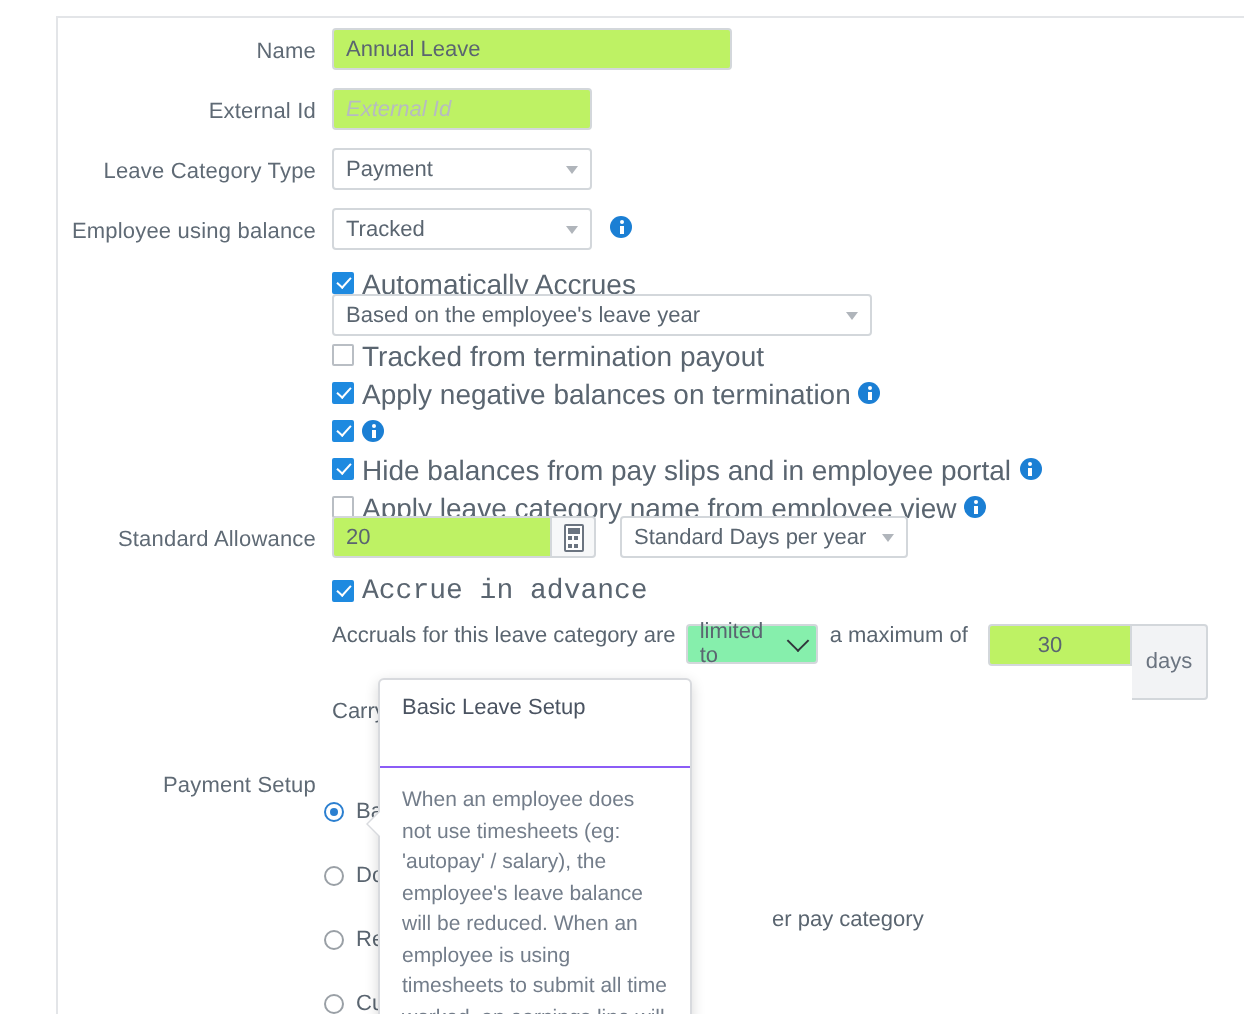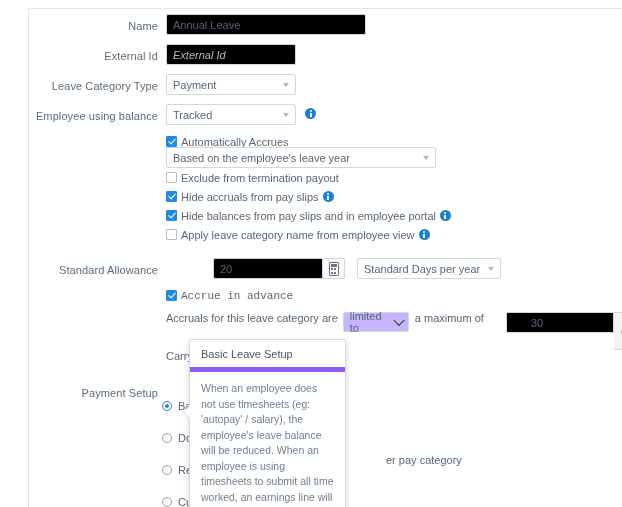--- a/index.html
+++ b/index.html
@@ -17,21 +17,21 @@
     box-sizing:border-box;
   }
   .lbl{
     position:absolute;text-align:right;color:#5f6a75;
     font-size:11px;font-weight:400;letter-spacing:.1px;
     width:130px;left:28px;
   }
 
   input.txt{
     box-sizing:border-box;height:21px;padding:1px 6px;
-    border:1px solid #d3d7db;border-radius:2px;background:#000000;
+    border:1px solid #d3d7db;border-radius:2px;background:#bef264;
     font-family:"Liberation Sans",sans-serif;font-size:11px;color:#5a6570;
     outline:none;
   }
   input.txt::placeholder{color:#b6bbc1;font-style:italic;}
 
   .sel{
     box-sizing:border-box;height:21px;padding:2px 18px 2px 6px;
     border:1px solid #d3d7db;border-radius:2px;background:#fff;
     font-size:11px;color:#5a6570;position:relative;
     display:flex;align-items:center;
@@ -60,21 +60,21 @@
   .cbrow{display:flex;align-items:center;gap:4px;margin-bottom:4px;height:15px;}
   .cb{
     width:11px;height:11px;box-sizing:border-box;flex:none;
     border:1px solid #b9bec4;background:#fff;border-radius:1px;position:relative;
   }
   .cb.on{background:#1e8ae0;border-color:#1e8ae0;}
   .cb.on::after{
     content:"";position:absolute;left:3px;top:0px;width:3px;height:6px;
     border:solid #fff;border-width:0 1.6px 1.6px 0;transform:rotate(42deg);
   }
-  .cblabel{font-size:11px;color:#5a6570;white-space:nowrap;}
+  .cblabel{font-size:14px;color:#5a6570;white-space:nowrap;}
 
   
   .rdrow{display:flex;align-items:center;gap:6px;height:16px;}
   .rd{
     width:10px;height:10px;box-sizing:border-box;flex:none;border-radius:50%;
     border:1px solid #9aa0a6;background:#fff;position:relative;
   }
   .rd.on{border-color:#2b7fd0;}
   .rd.on::after{
     content:"";position:absolute;left:2px;top:2px;width:4px;height:4px;
@@ -98,21 +98,21 @@
     background:
       linear-gradient(#6b7480,#6b7480) 0 0/2px 2px no-repeat,
       linear-gradient(#6b7480,#6b7480) 3.5px 0/2px 2px no-repeat,
       linear-gradient(#6b7480,#6b7480) 0 3.5px/2px 2px no-repeat,
       linear-gradient(#6b7480,#6b7480) 3.5px 3.5px/2px 2px no-repeat;
   }
 
   
   .nsel{
     box-sizing:border-box;height:20px;border:1px solid #d3d7db;border-radius:2px;
-    background:#c4b5fd;font-size:11px;color:#5a6570;padding:0 20px 0 6px;
+    background:#86efac;font-size:11px;color:#5a6570;padding:0 20px 0 6px;
     display:flex;align-items:center;position:relative;
   }
   .nsel .chev{
     position:absolute;right:5px;top:50%;width:7px;height:7px;
     border:solid #30353b;border-width:0 1.6px 1.6px 0;
     transform:translateY(-70%) rotate(45deg);
   }
   .addon{
     box-sizing:border-box;height:38px;border:1px solid #d3d7db;border-left:none;
     background:#f2f3f5;display:flex;align-items:center;padding:0 7px;
@@ -120,22 +120,22 @@
   }
   .inline-txt{font-size:11px;color:#5a6570;white-space:nowrap;}
 
   
   .tooltip{
     position:absolute;left:189px;top:339px;width:155px;
     background:#fff;border:1px solid #d8dade;border-radius:3px;
     box-shadow:0 2px 7px rgba(0,0,0,.16);z-index:40;
   }
   .tt-head{
-    padding:8px 11px 7px;font-size:11px;color:#4a5361;
-    border-bottom:5px solid #8b5cf6;
+    padding:8px 11px 23px;font-size:11px;color:#4a5361;
+    border-bottom:1px solid #8b5cf6;
   }
   .tt-body{
     padding:9px 11px 12px;font-size:10.5px;line-height:1.48;color:#737d8a;
   }
   .tt-arrow{
     position:absolute;left:-6px;top:66px;width:0;height:0;
     border-top:6px solid transparent;border-bottom:6px solid transparent;
     border-right:6px solid #fff;
     filter:drop-shadow(-1px 0 0 #d8dade);
   }
@@ -173,42 +173,46 @@
   </div>
 
   <div class="sel" style="position:absolute;left:166px;top:147px;width:270px;">
     <span>Based on the employee's leave year</span>
     <span class="caret"></span>
   </div>
 
   <div style="position:absolute;left:166px;top:170px;">
     <div class="cbrow">
       <span class="cb"></span>
-      <span class="cblabel">Exclude from termination payout</span>
-    </div>
-    <div class="cbrow">
-      <span class="cb on"></span>
-      <span class="cblabel">Hide accruals from pay slips</span>
+      <span class="cblabel">Tracked from termination payout</span>
+    </div>
+    <div class="cbrow">
+      <span class="cb on"></span>
+      <span class="cblabel">Apply negative balances on termination</span>
+      <span class="info"></span>
+    </div>
+    <div class="cbrow">
+      <span class="cb on"></span>
       <span class="info"></span>
     </div>
     <div class="cbrow">
       <span class="cb on"></span>
       <span class="cblabel">Hide balances from pay slips and in employee portal</span>
       <span class="info"></span>
     </div>
     <div class="cbrow">
       <span class="cb"></span>
       <span class="cblabel">Apply leave category name from employee view</span>
       <span class="info"></span>
     </div>
   </div>
 
   <div class="lbl" style="top:264px;">Standard Allowance</div>
   <div style="position:absolute;left:166px;top:258px;display:flex;align-items:center;">
-    <input class="txt" style="width: 110px; border-radius: 2px 0px 0px 2px; margin-left: 47px;" value="20">
+    <input class="txt" style="width: 110px; border-radius: 2px 0px 0px 2px;" value="20">
     <div class="calcbtn">
       <span class="calcico"></span>
     </div>
     <div class="sel" style="width:144px;margin-left:12px;">
       <span>Standard Days per year</span>
       <span class="caret"></span>
     </div>
   </div>
 
   <div style="position:absolute;left:166px;top:288px;font-family:Liberation Mono, monospace;">
@@ -218,21 +222,21 @@
     </div>
   </div>
 
   <div style="position:absolute;left:166px;top:312px;display:flex;">
     <span class="inline-txt">Accruals for this leave category are</span>
     <div class="nsel" style="width:66px;margin-left:5px;">
       <span>limited to</span>
       <span class="chev"></span>
     </div>
     <span class="inline-txt" style="margin-left:6px;">a maximum of</span>
-    <input class="txt" style="width: 108px; margin-left: 22px; border-radius: 2px 0px 0px 2px; padding-left: 24px;" value="30">
+    <input class="txt" style="width: 72px; margin-left: 10px; border-radius: 2px 0px 0px 2px; padding-left: 24px;" value="30">
     <div class="addon">
       <span>days</span>
     </div>
 
   </div>
 
   <div style="position:absolute;left:166px;top:346px;display:flex;align-items:center;">
     <span class="inline-txt">Carry over</span>
     <div class="nsel" style="width:60px;margin-left:5px;">
       <span class="caret" style="right:6px;"></span>

